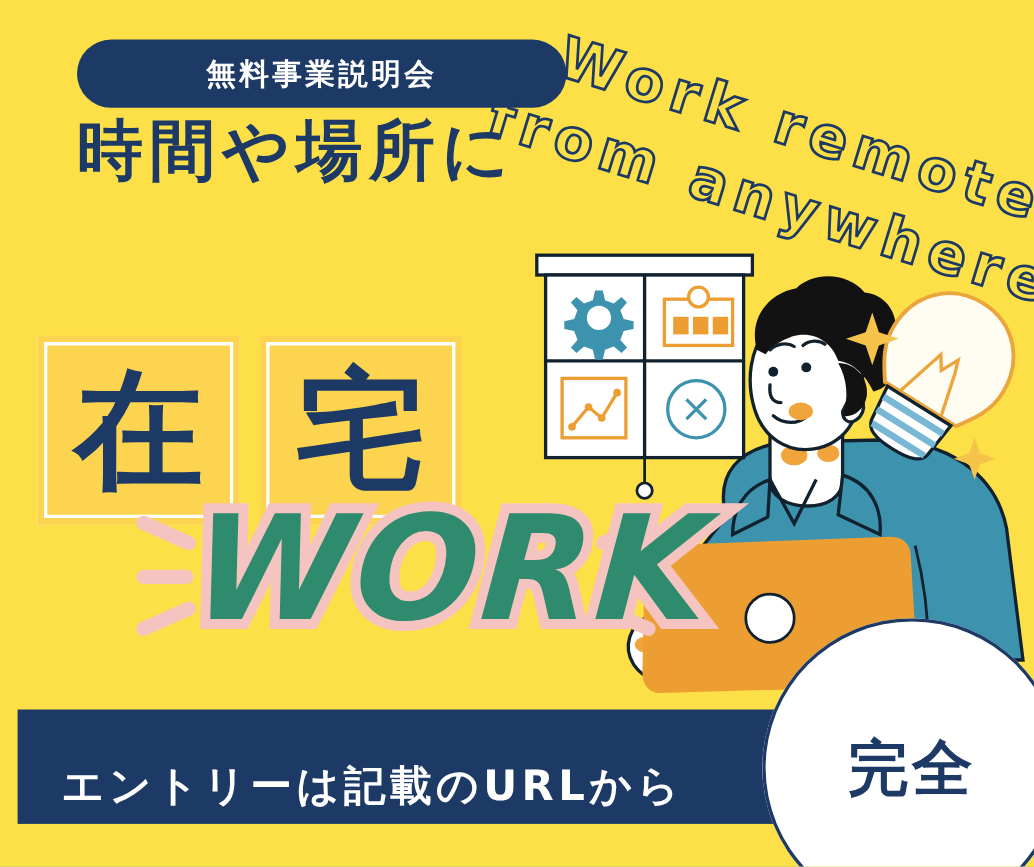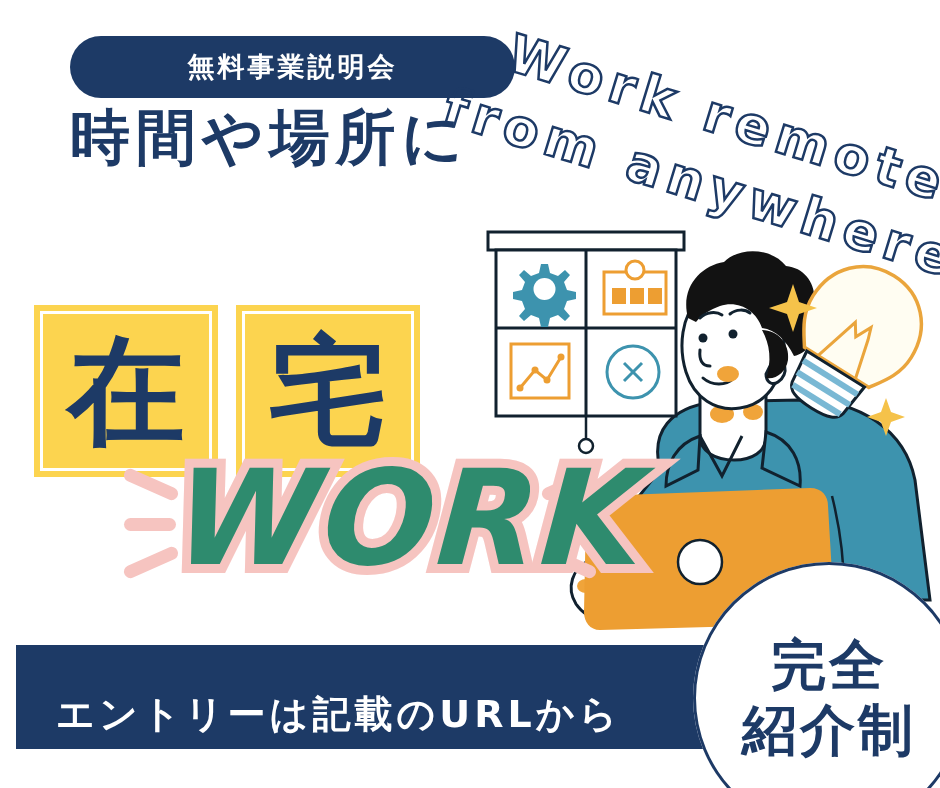--- a/index.html
+++ b/index.html
@@ -1,21 +1,21 @@
 <!DOCTYPE html>
 <html><head>
 <meta charset="utf-8">
 <style>
   html,body{margin:0;padding:0;}
   body{
     width:940px;height:788px;overflow:hidden;
     font-family:"Liberation Sans","DejaVu Sans",sans-serif;
     background:#8fc9a6;
   }
-  #poster{position:relative;width:940px;height:788px;overflow:hidden;background:#ffffff;}
+  #poster{position:relative;width:940px;height:788px;overflow:hidden;background:#fde047;}
 
   
   .badge-pill{
     position:absolute;left:70px;top:36px;width:445px;height:62px;
     background:#1d3a66;border-radius:31px;
     display:flex;align-items:center;justify-content:center;
   }
   .badge-pill span{
     color:#ffffff;font-size:27px;font-weight:bold;letter-spacing:3px;
     font-family:"DejaVu Sans",sans-serif;
@@ -246,16 +246,15 @@
     <div class="ray r3"></div>
   </div>
   <div class="workmark">WORK</div>
 
   <div class="bottombar">
     <div class="txt">エントリーは記載のURLから</div>
   </div>
 
   <div class="seal">
     <div class="s1">完全</div>
-    <div class="s2">紹介制</div>
   </div>
 
 </div>
 
 </body></html>

